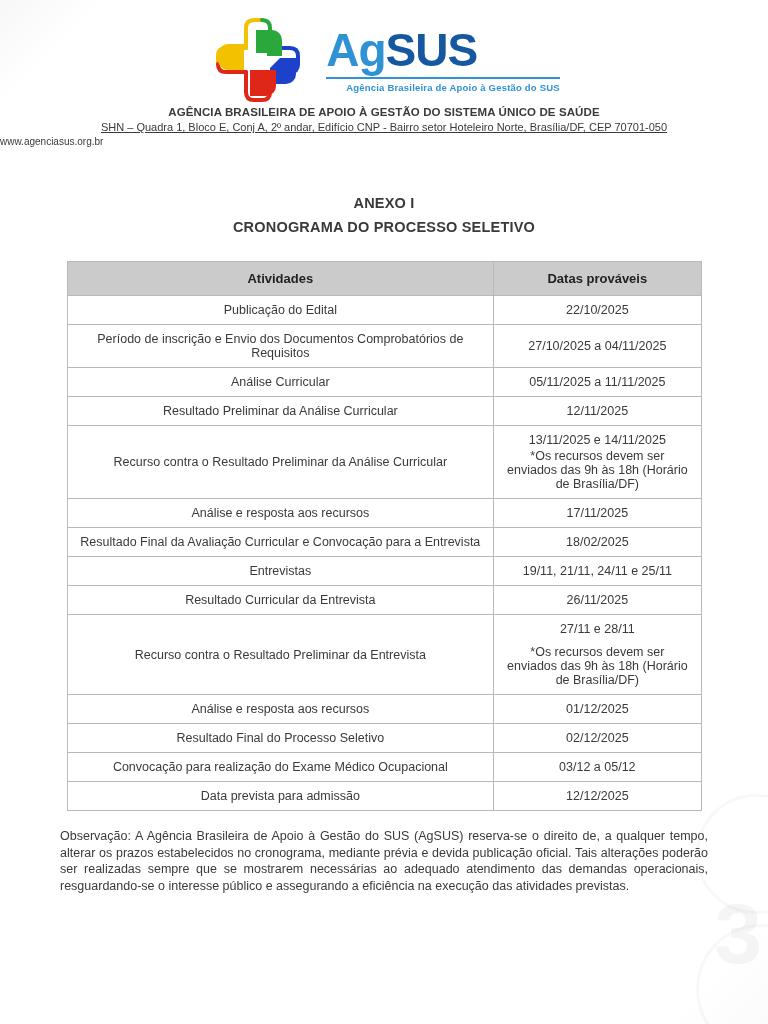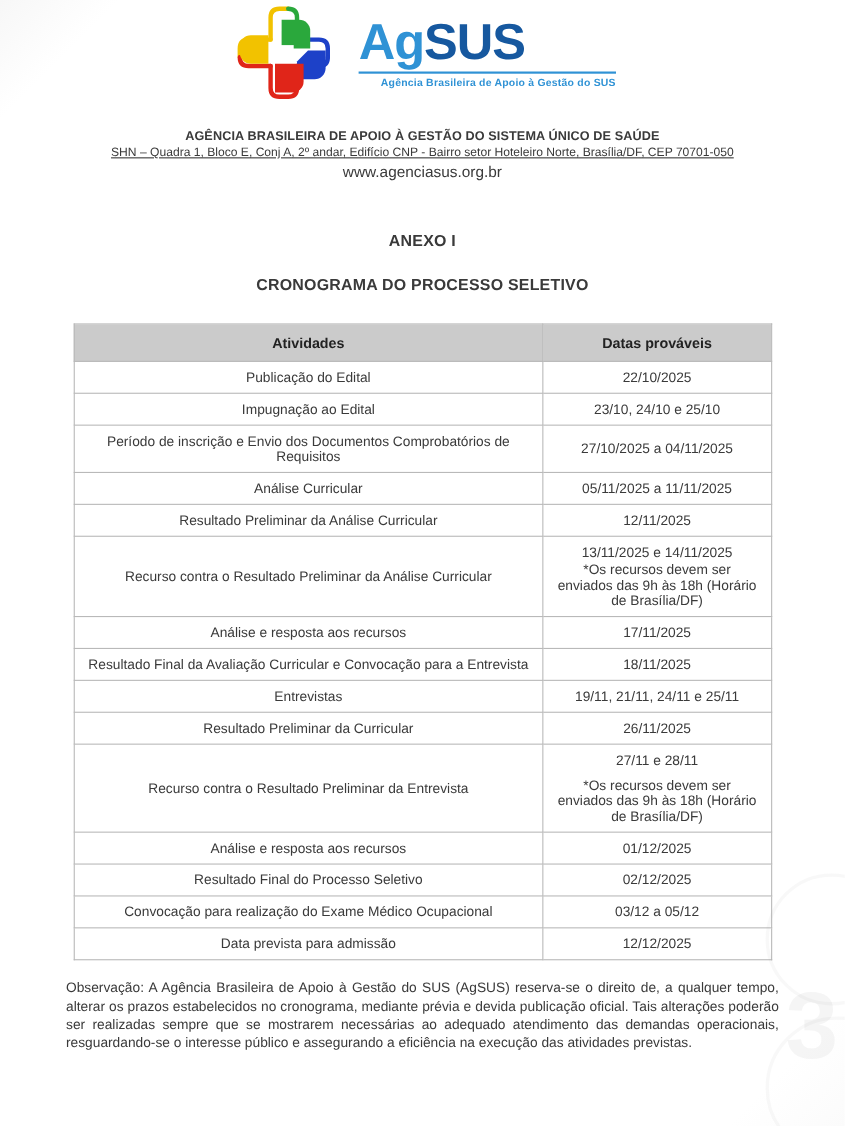--- a/index.html
+++ b/index.html
@@ -7,39 +7,39 @@
   body {
     font-family:"Liberation Sans","DejaVu Sans",sans-serif;
     color:#3a3a3a;
     background:#fff;
     position:relative;
     overflow:hidden;
   }
   .page {
     width:768px; height:1024px;
     background:linear-gradient(135deg,#f7f7f7 0%,#ffffff 6%,#ffffff 94%,#fbfbfb 100%);
-    padding-top:2px;
+    padding-top:14px;
     position:relative;
   }
   
   .logo-row { display:flex; justify-content:center; align-items:center; gap:14px; height:92px; }
   .logo-cross { width:104px; height:92px; flex:0 0 auto; }
   .logo-textblock { display:flex; flex-direction:column; align-items:flex-start; }
   .logo-name { font-size:46px; font-weight:bold; line-height:1; letter-spacing:-1px; }
   .logo-name .lt { color:var(--logo-light-blue); font-weight:600; }
   .logo-name .dk { color:var(--logo-dark-blue); font-weight:800; }
   .logo-rule { width:100%; height:2px; background:var(--logo-light-blue); margin:4px 0 3px 0; }
   .logo-tagline { font-size:9.5px; font-weight:bold; color:var(--logo-light-blue); letter-spacing:.2px;margin-left:20px; }
   
-  .org-name { text-align:center; font-size:11.5px; font-weight:bold; margin-top:24px; letter-spacing:.1px; }
+  .org-name { text-align:center; font-size:11.5px; font-weight:bold; margin-top:0; letter-spacing:.1px; }
   .org-address { text-align:center; font-size:11px; margin-top:3px;text-decoration:underline; }
-  .org-site { text-align:center; font-size:14px; margin-top:3px; }
+  .org-site { text-align:left; font-size:10px; margin-top:3px; }
   
   .anexo { text-align:center; font-size:14.5px; font-weight:bold; margin-top:48px; letter-spacing:.2px; }
-  .doc-title { text-align:center; font-size:14.5px; font-weight:bold; margin-top:24px; letter-spacing:.2px; }
+  .doc-title { text-align:center; font-size:14.5px; font-weight:bold; margin-top:8px; letter-spacing:.2px; }
   
   table.cron {
     width:635px; margin:26px auto 17px auto;
     border-collapse:collapse;
     font-size:12.5px;
   }
   table.cron th, table.cron td {
     border:1px solid #b9b9b9;
     text-align:center;
     vertical-align:middle;
@@ -126,26 +126,20 @@
       </tr>
     </thead>
     <tbody>
         <tr>
           <td>Publicação do Edital</td>
           <td class="date">
             <div>22/10/2025</div>
           </td>
         </tr>
         <tr>
-          <td>Impugnação ao Edital</td>
-          <td class="date">
-            <div>23/10, 24/10 e 25/10</div>
-          </td>
-        </tr>
-        <tr>
           <td>Período de inscrição e Envio dos Documentos Comprobatórios de Requisitos</td>
           <td class="date">
             <div>27/10/2025 a 04/11/2025</div>
           </td>
         </tr>
         <tr>
           <td>Análise Curricular</td>
           <td class="date">
             <div>05/11/2025 a 11/11/2025</div>
           </td>
@@ -165,31 +159,31 @@
         </tr>
         <tr>
           <td>Análise e resposta aos recursos</td>
           <td class="date">
             <div>17/11/2025</div>
           </td>
         </tr>
         <tr>
           <td>Resultado Final da Avaliação Curricular e Convocação para a Entrevista</td>
           <td class="date">
-            <div>18/11/2025</div>
+            <div>18/02/2025</div>
           </td>
         </tr>
         <tr>
           <td>Entrevistas</td>
           <td class="date">
             <div>19/11, 21/11, 24/11 e 25/11</div>
           </td>
         </tr>
         <tr>
-          <td>Resultado Preliminar da Curricular</td>
+          <td>Resultado Curricular da Entrevista</td>
           <td class="date">
             <div>26/11/2025</div>
           </td>
         </tr>
         <tr>
           <td>Recurso contra o Resultado Preliminar da Entrevista</td>
           <td class="date">
             <div>27/11 e 28/11</div>
             <div class="note gap">*Os recursos devem ser enviados das 9h às 18h (Horário de Brasília/DF)</div>
           </td>

